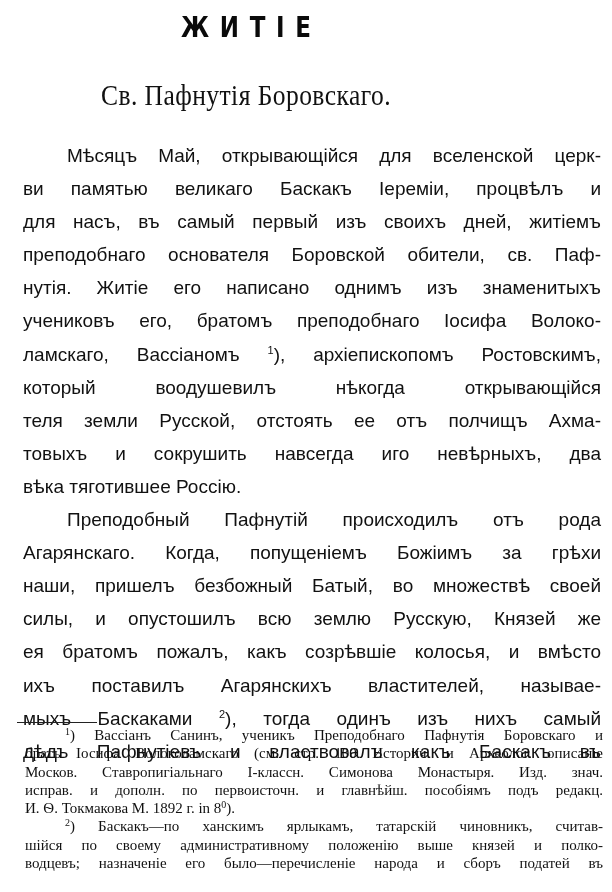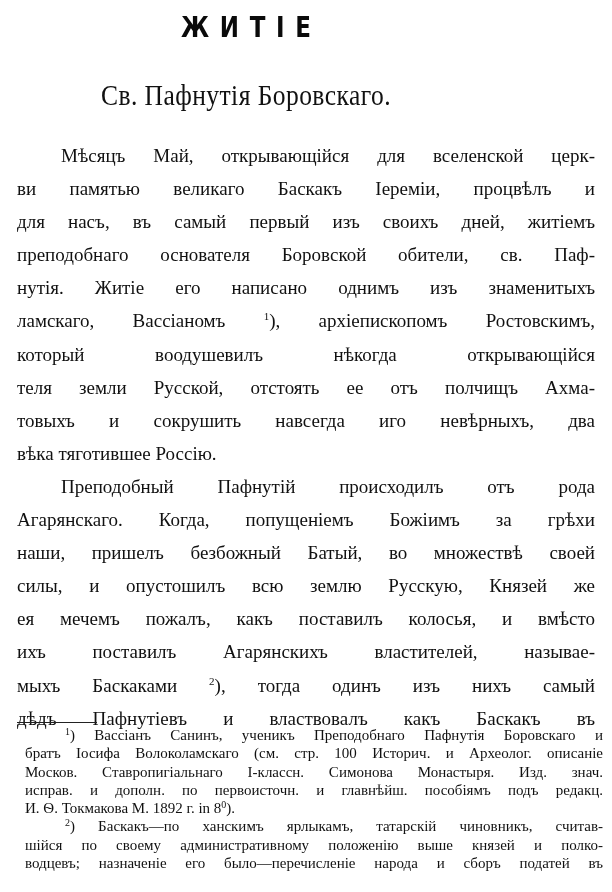--- a/index.html
+++ b/index.html
@@ -41,24 +41,24 @@
       top: 77px;
       text-align: center;
       font-family: "Liberation Serif", "DejaVu Serif", serif;
       font-size: 29px;
       line-height: 36px;
       letter-spacing: 0.5px;
       transform: scaleX(0.88);
     }
     .body-text {
       position: absolute;
-      left: 17px;
+      left: 23px;
       width: 578px;
       top: 139px;
-      font-family: Liberation Serif, serif;
+      font-family: Liberation Sans, sans-serif;
       font-size: 19px;
       line-height: 33.1px;
     }
     .line {
       display: block;
       white-space: nowrap;
       text-align: justify;
       text-align-last: justify;
       height: 33.1px;
       overflow: visible;
@@ -115,31 +115,32 @@
   <div class="title">ЖИТІЕ</div>
   <div class="subtitle">Св. Пафнутія Боровскаго.</div>
 
   <div class="body-text">
 
     <span class="line indent">Мѣсяцъ Май, открывающійся для вселенской церк-</span>
     <span class="line">ви памятью великаго Баскакъ Іереміи, процвѣлъ и</span>
     <span class="line">для насъ, въ самый первый изъ своихъ дней, житіемъ</span>
     <span class="line">преподобнаго основателя Боровской обители, св. Паф-</span>
     <span class="line">нутія. Житіе его написано однимъ изъ знаменитыхъ</span>
+    <span class="line">учениковъ его, братомъ преподобнаго Іосифа Волоко-</span>
     <span class="line"><span>ламскаго, Вассіаномъ</span> <span class="sup">1</span><span>), архіепископомъ Ростовскимъ,</span></span>
     <span class="line">который воодушевилъ нѣкогда открывающійся</span>
     <span class="line">теля земли Русской, отстоять ее отъ полчищъ Ахма-</span>
     <span class="line">товыхъ и сокрушить навсегда иго невѣрныхъ, два</span>
     <span class="line last">вѣка тяготившее Россію.</span>
 
     <span class="line indent">Преподобный Пафнутій происходилъ отъ рода</span>
     <span class="line">Агарянскаго. Когда, попущеніемъ Божіимъ за грѣхи</span>
     <span class="line">наши, пришелъ безбожный Батый, во множествѣ своей</span>
     <span class="line">силы, и опустошилъ всю землю Русскую, Князей же</span>
-    <span class="line">ея мечемъ пожалъ, какъ поставилъ колосья, и вмѣсто</span>
+    <span class="line">ея братомъ пожалъ, какъ созрѣвшіе колосья, и вмѣсто</span>
     <span class="line">ихъ поставилъ Агарянскихъ властителей, называе-</span>
     <span class="line"><span>мыхъ Баскаками</span> <span class="sup">2</span><span>), тогда одинъ изъ нихъ самый</span></span>
     <span class="line">дѣдъ Пафнутіевъ и властвовалъ какъ Баскакъ въ</span>
   </div>
 
   <div class="fn-sep"></div>
 
   <div class="footnotes">
 
     <span class="fn-line indent"><span class="fn-sup">1</span><span>) Вассіанъ Санинъ, ученикъ Преподобнаго Пафнутія Боровскаго и</span></span>

